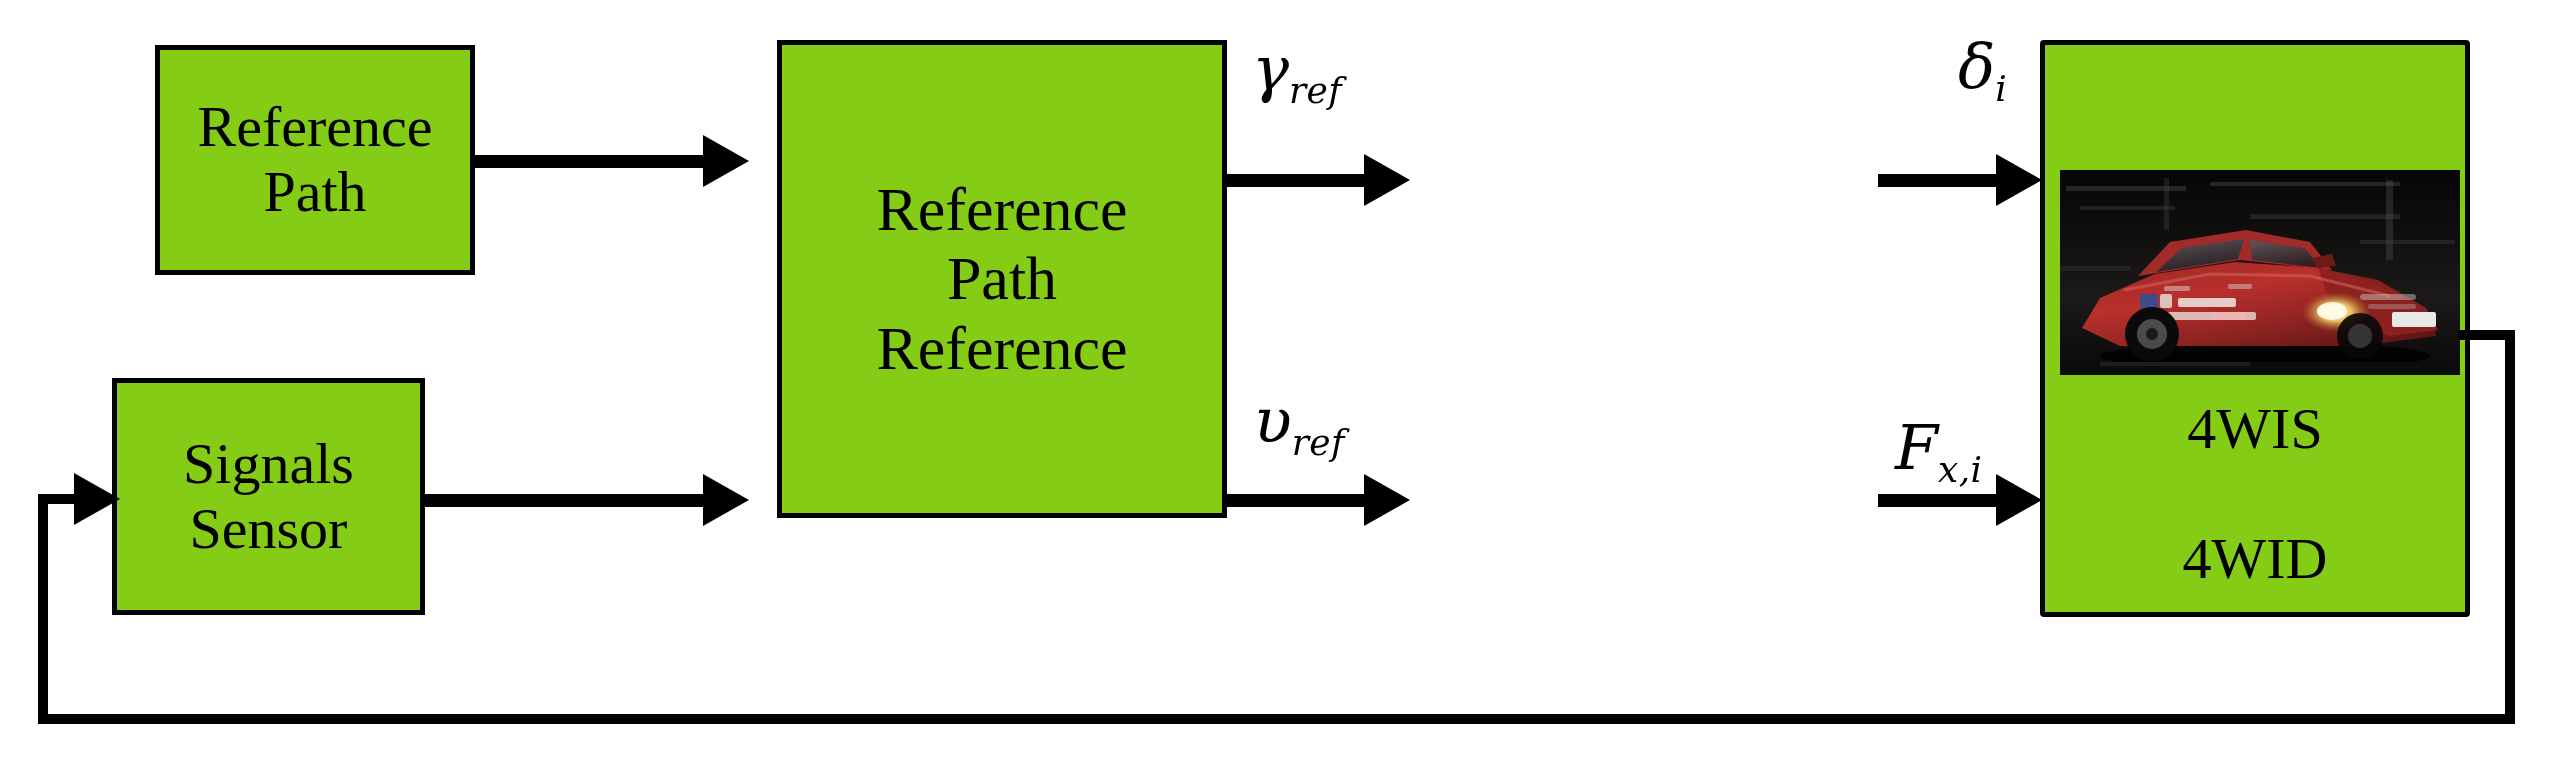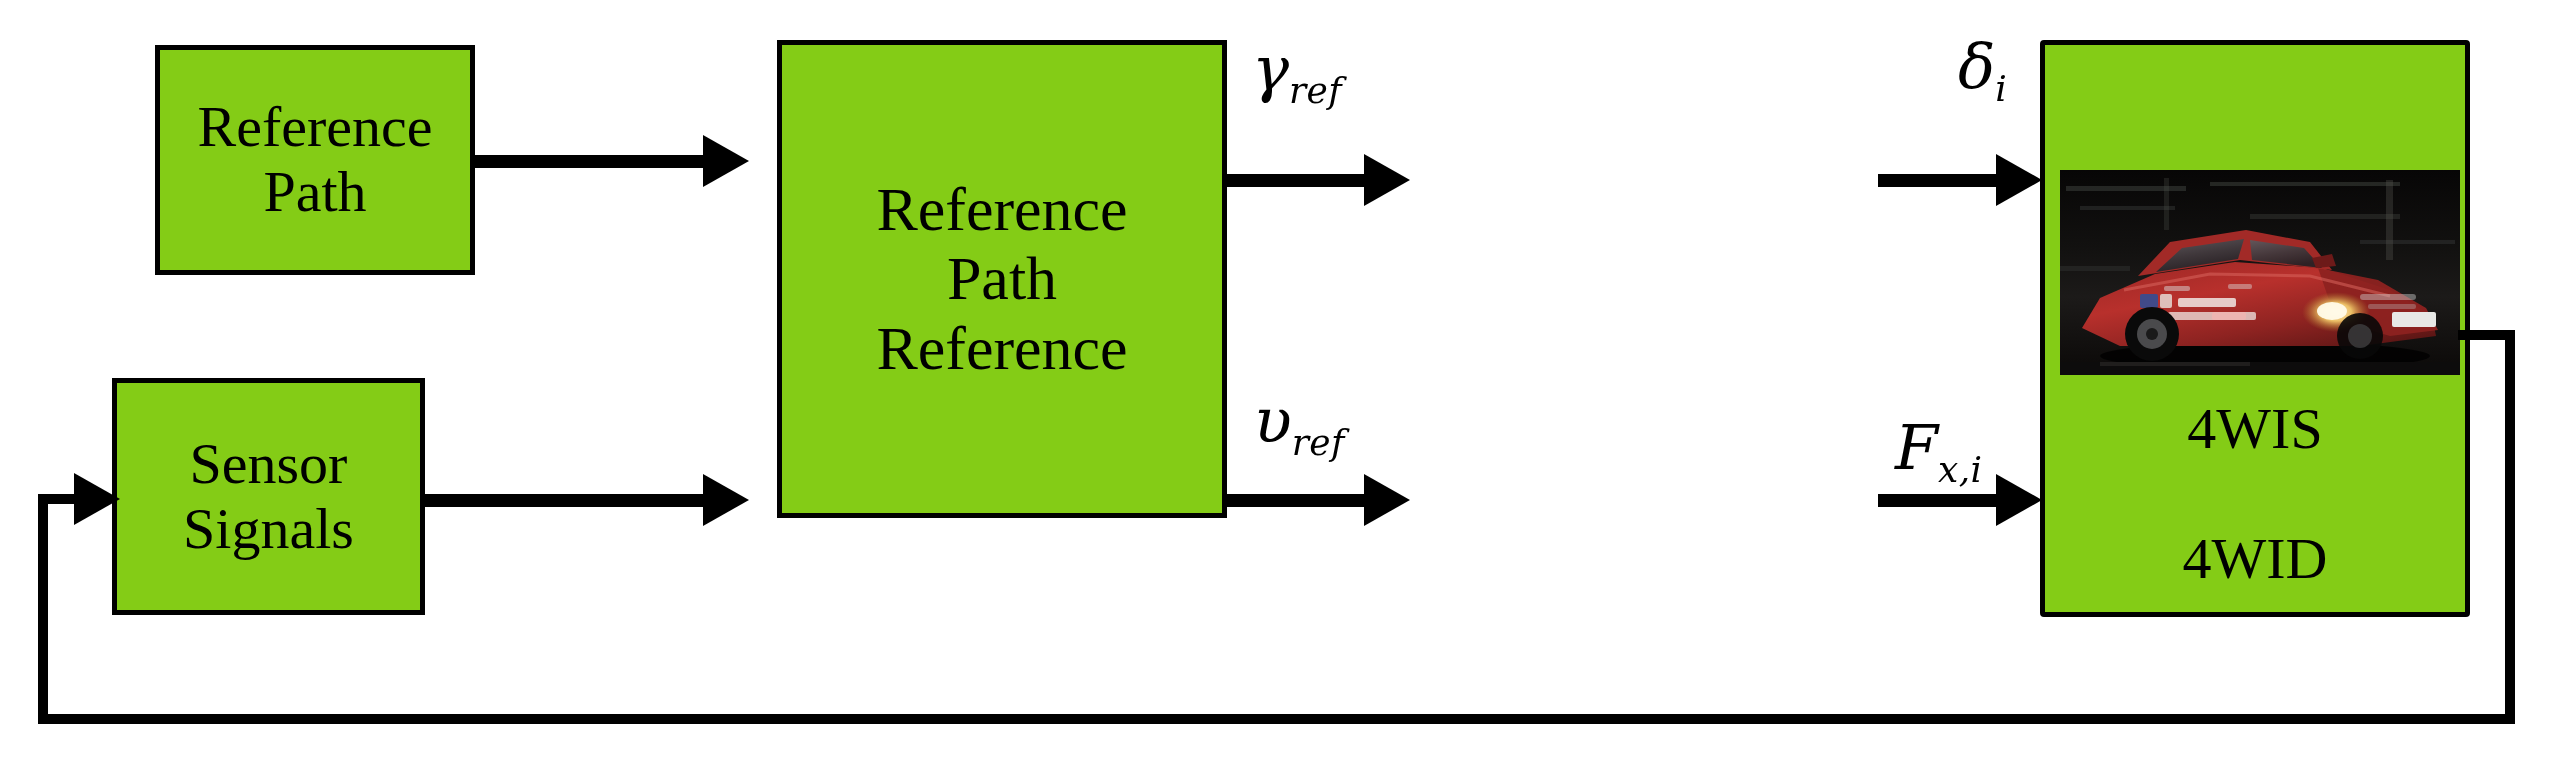--- a/index.html
+++ b/index.html
@@ -109,22 +109,22 @@
 <body>
 
 <div id="diagram-root">
 
   <div class="block" id="block-reference-path">
     <span class="line">Reference</span>
     <span class="line">Path</span>
   </div>
 
   <div class="block" id="block-sensor-signals">
+    <span class="line">Signals</span>
     <span class="line">Sensor</span>
-    <span class="line">Signals</span>
   </div>
 
   <div class="block" id="block-reference-state-decision">
     <span class="line">Reference</span>
     <span class="line">Path</span>
     <span class="line">Reference</span>
   </div>
 
 
   <div class="block" id="block-vehicle">

